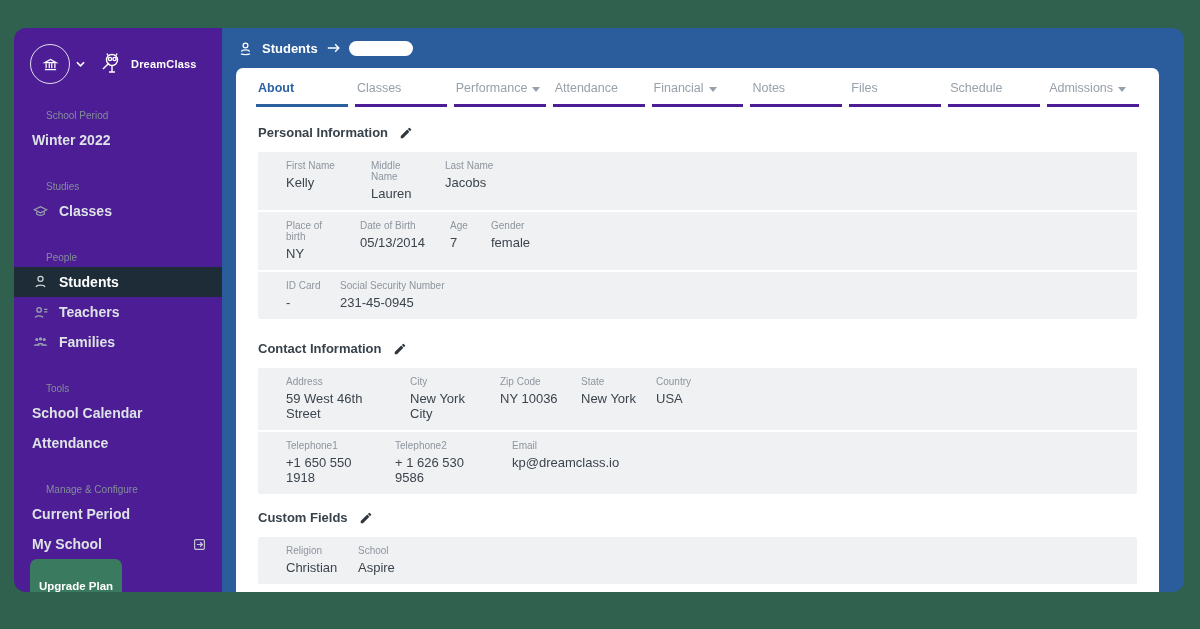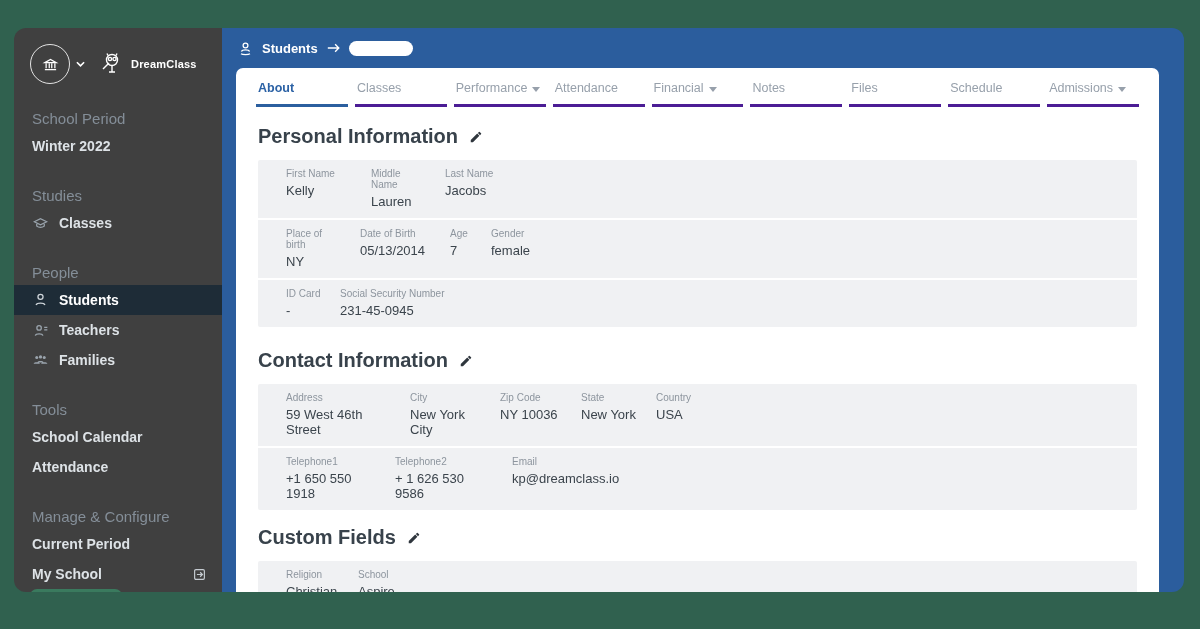--- a/index.html
+++ b/index.html
@@ -3,29 +3,29 @@
 <meta charset="utf-8">
 <style>
   * { margin:0; padding:0; box-sizing:border-box; }
   html,body { width:1200px; height:629px; overflow:hidden; }
   body { font-family:"Liberation Sans","DejaVu Sans",sans-serif; background:#30614f; }
 
   .stage { width:1200px; height:629px; padding:28px 16px 37px 14px; }
   .app { width:100%; height:100%; display:flex; border-radius:12px; overflow:hidden; }
 
   
-  .sidebar { width:208px; background:#404040; color:#e8ebee; display:flex; flex-direction:column; flex-shrink:0; }
+  .sidebar { width:208px; background:#4c1d95; color:#e8ebee; display:flex; flex-direction:column; flex-shrink:0; }
   .side-top { display:flex; align-items:center; padding:16px 0 0 16px; gap:14px; }
   .org-circle { width:40px; height:40px; border:1.5px solid rgba(255,255,255,.85); border-radius:50%;
     display:flex; align-items:center; justify-content:center; position:relative; cursor:pointer; }
   .org-chevron { margin-left:-8px; }
   .brand { display:flex; align-items:center; gap:6px; }
   .brand-name { font-size:11px; font-weight:700; letter-spacing:.2px; color:#fff; }
   .side-section { margin-top:26px; }
-  .side-label { font-size:15px; color:#848e98; padding:0 0 4px 18px; }
+  .side-label { font-size:10px; color:#848e98; padding:0 0 4px 32px; }
   .side-item { display:flex; align-items:center; gap:10px; padding:7px 16px 7px 18px;
     font-size:14px; font-weight:600; color:#dde2e6; cursor:pointer; }
   .side-item .licon { width:17px; display:flex; justify-content:center; color:#9aa4ad; }
   .side-item.active { background:#1e2c37; color:#fff; }
   .side-item .trail { margin-left:auto; color:#c6ccd2; display:flex; }
   .side-spacer { flex:1; }
   .upgrade-btn { margin:0 0 18px 16px; width:92px; background:#3a7a5e; color:#fff; border:none;
     font-family:inherit; font-size:11.5px; font-weight:700; padding:21px 0; border-radius:7px; cursor:pointer; }
 
   
@@ -41,21 +41,21 @@
   .tabs { display:flex; gap:7px; padding:0 20px; flex-shrink:0; }
   .tab { flex:1; padding:13px 0 9px 2px; font-size:12.5px; color:#97a0ab;
     border-bottom:3px solid #4c1d95; cursor:pointer; white-space:nowrap; display:flex; align-items:center; gap:5px; }
   .tab.active { color:#2c62a5; font-weight:700; border-bottom-color:#2b5f9f; }
   .caret { width:0; height:0; border-left:4px solid transparent; border-right:4px solid transparent;
     border-top:5px solid #97a0ab; margin-top:2px; }
 
   
   .content { padding:2px 22px 0 22px; overflow:hidden; }
   .sec-head { display:flex; align-items:center; gap:11px; margin-top:16px; }
-  .sec-title { font-size:20px; font-weight:700; color:#38424b; }
+  .sec-title { font-size:13px; font-weight:700; color:#38424b; }
   .pencil { color:#2f363d; display:flex; cursor:pointer; }
   .panel { background:#f0f1f3; margin-top:12px; border-radius:2px; }
   .prow { display:flex; padding:8px 0 9px 28px; }
   .prow + .prow { border-top:2px solid #fff; }
   .fld { padding-right:16px; flex-shrink:0; }
   .fld-label { font-size:10px; color:#8d959e; margin-bottom:4px; }
   .fld-value { font-size:13px; color:#3b444c; }
 
   svg { display:block; }
 </style>

